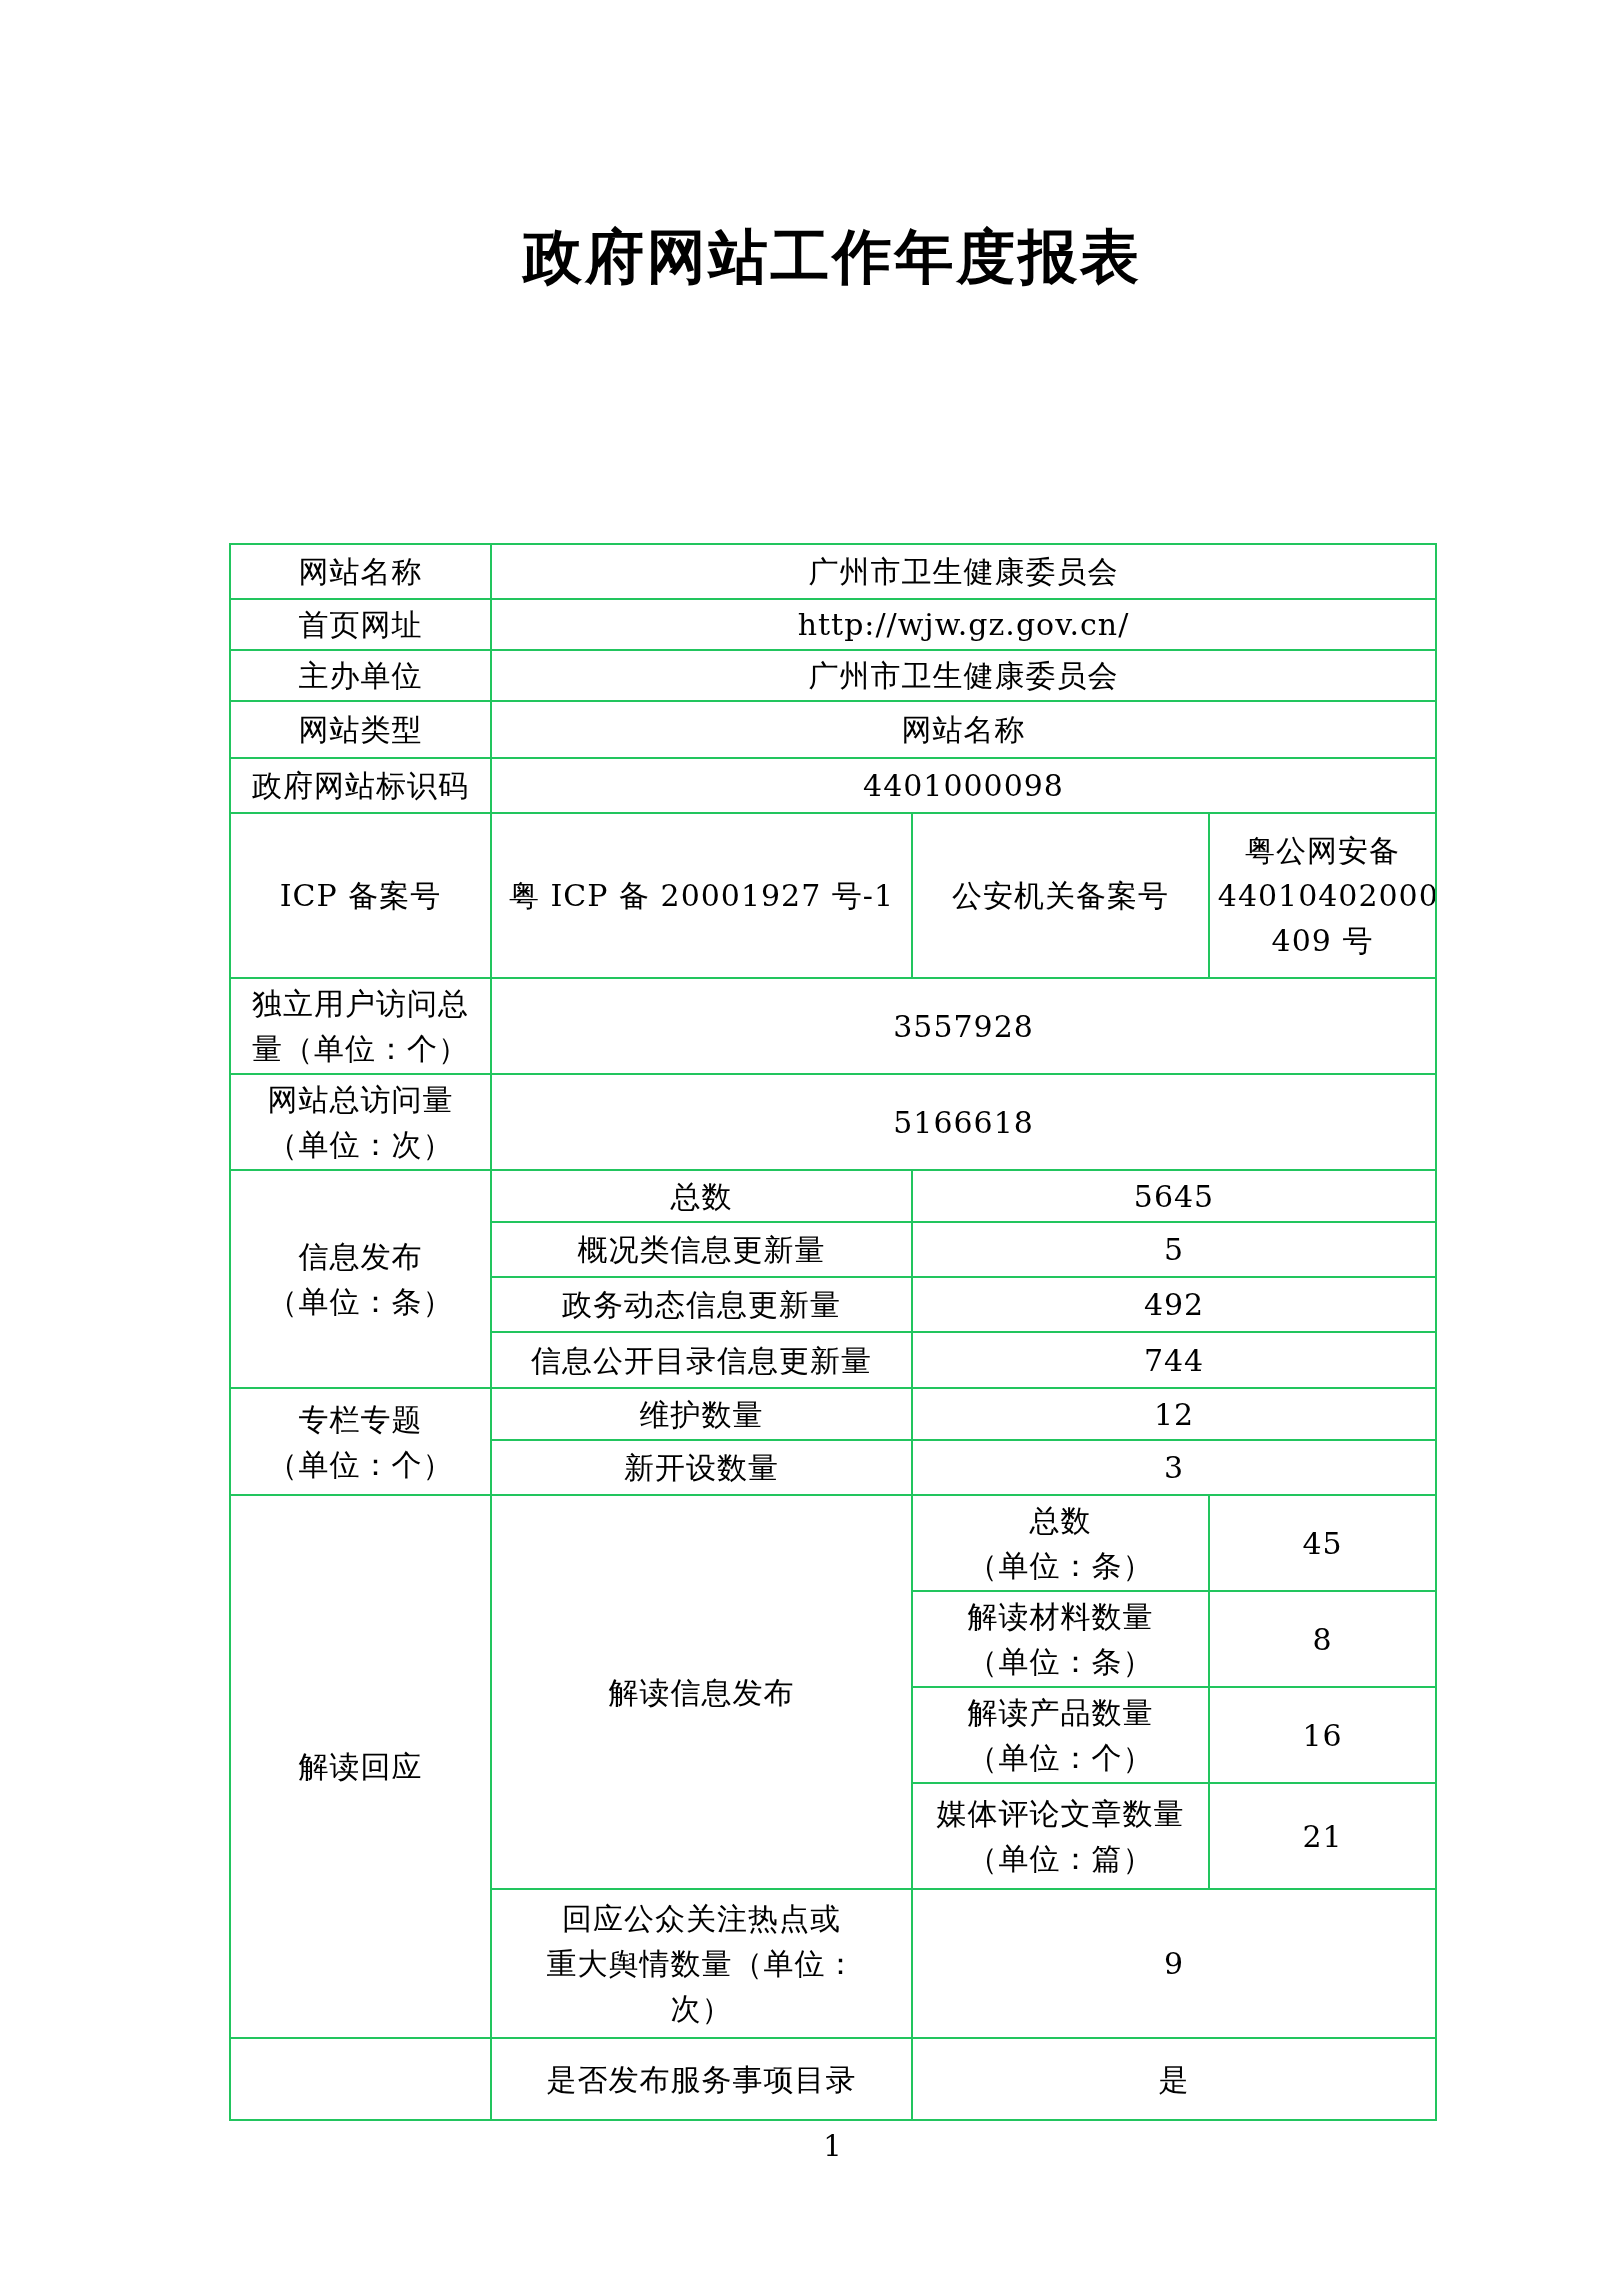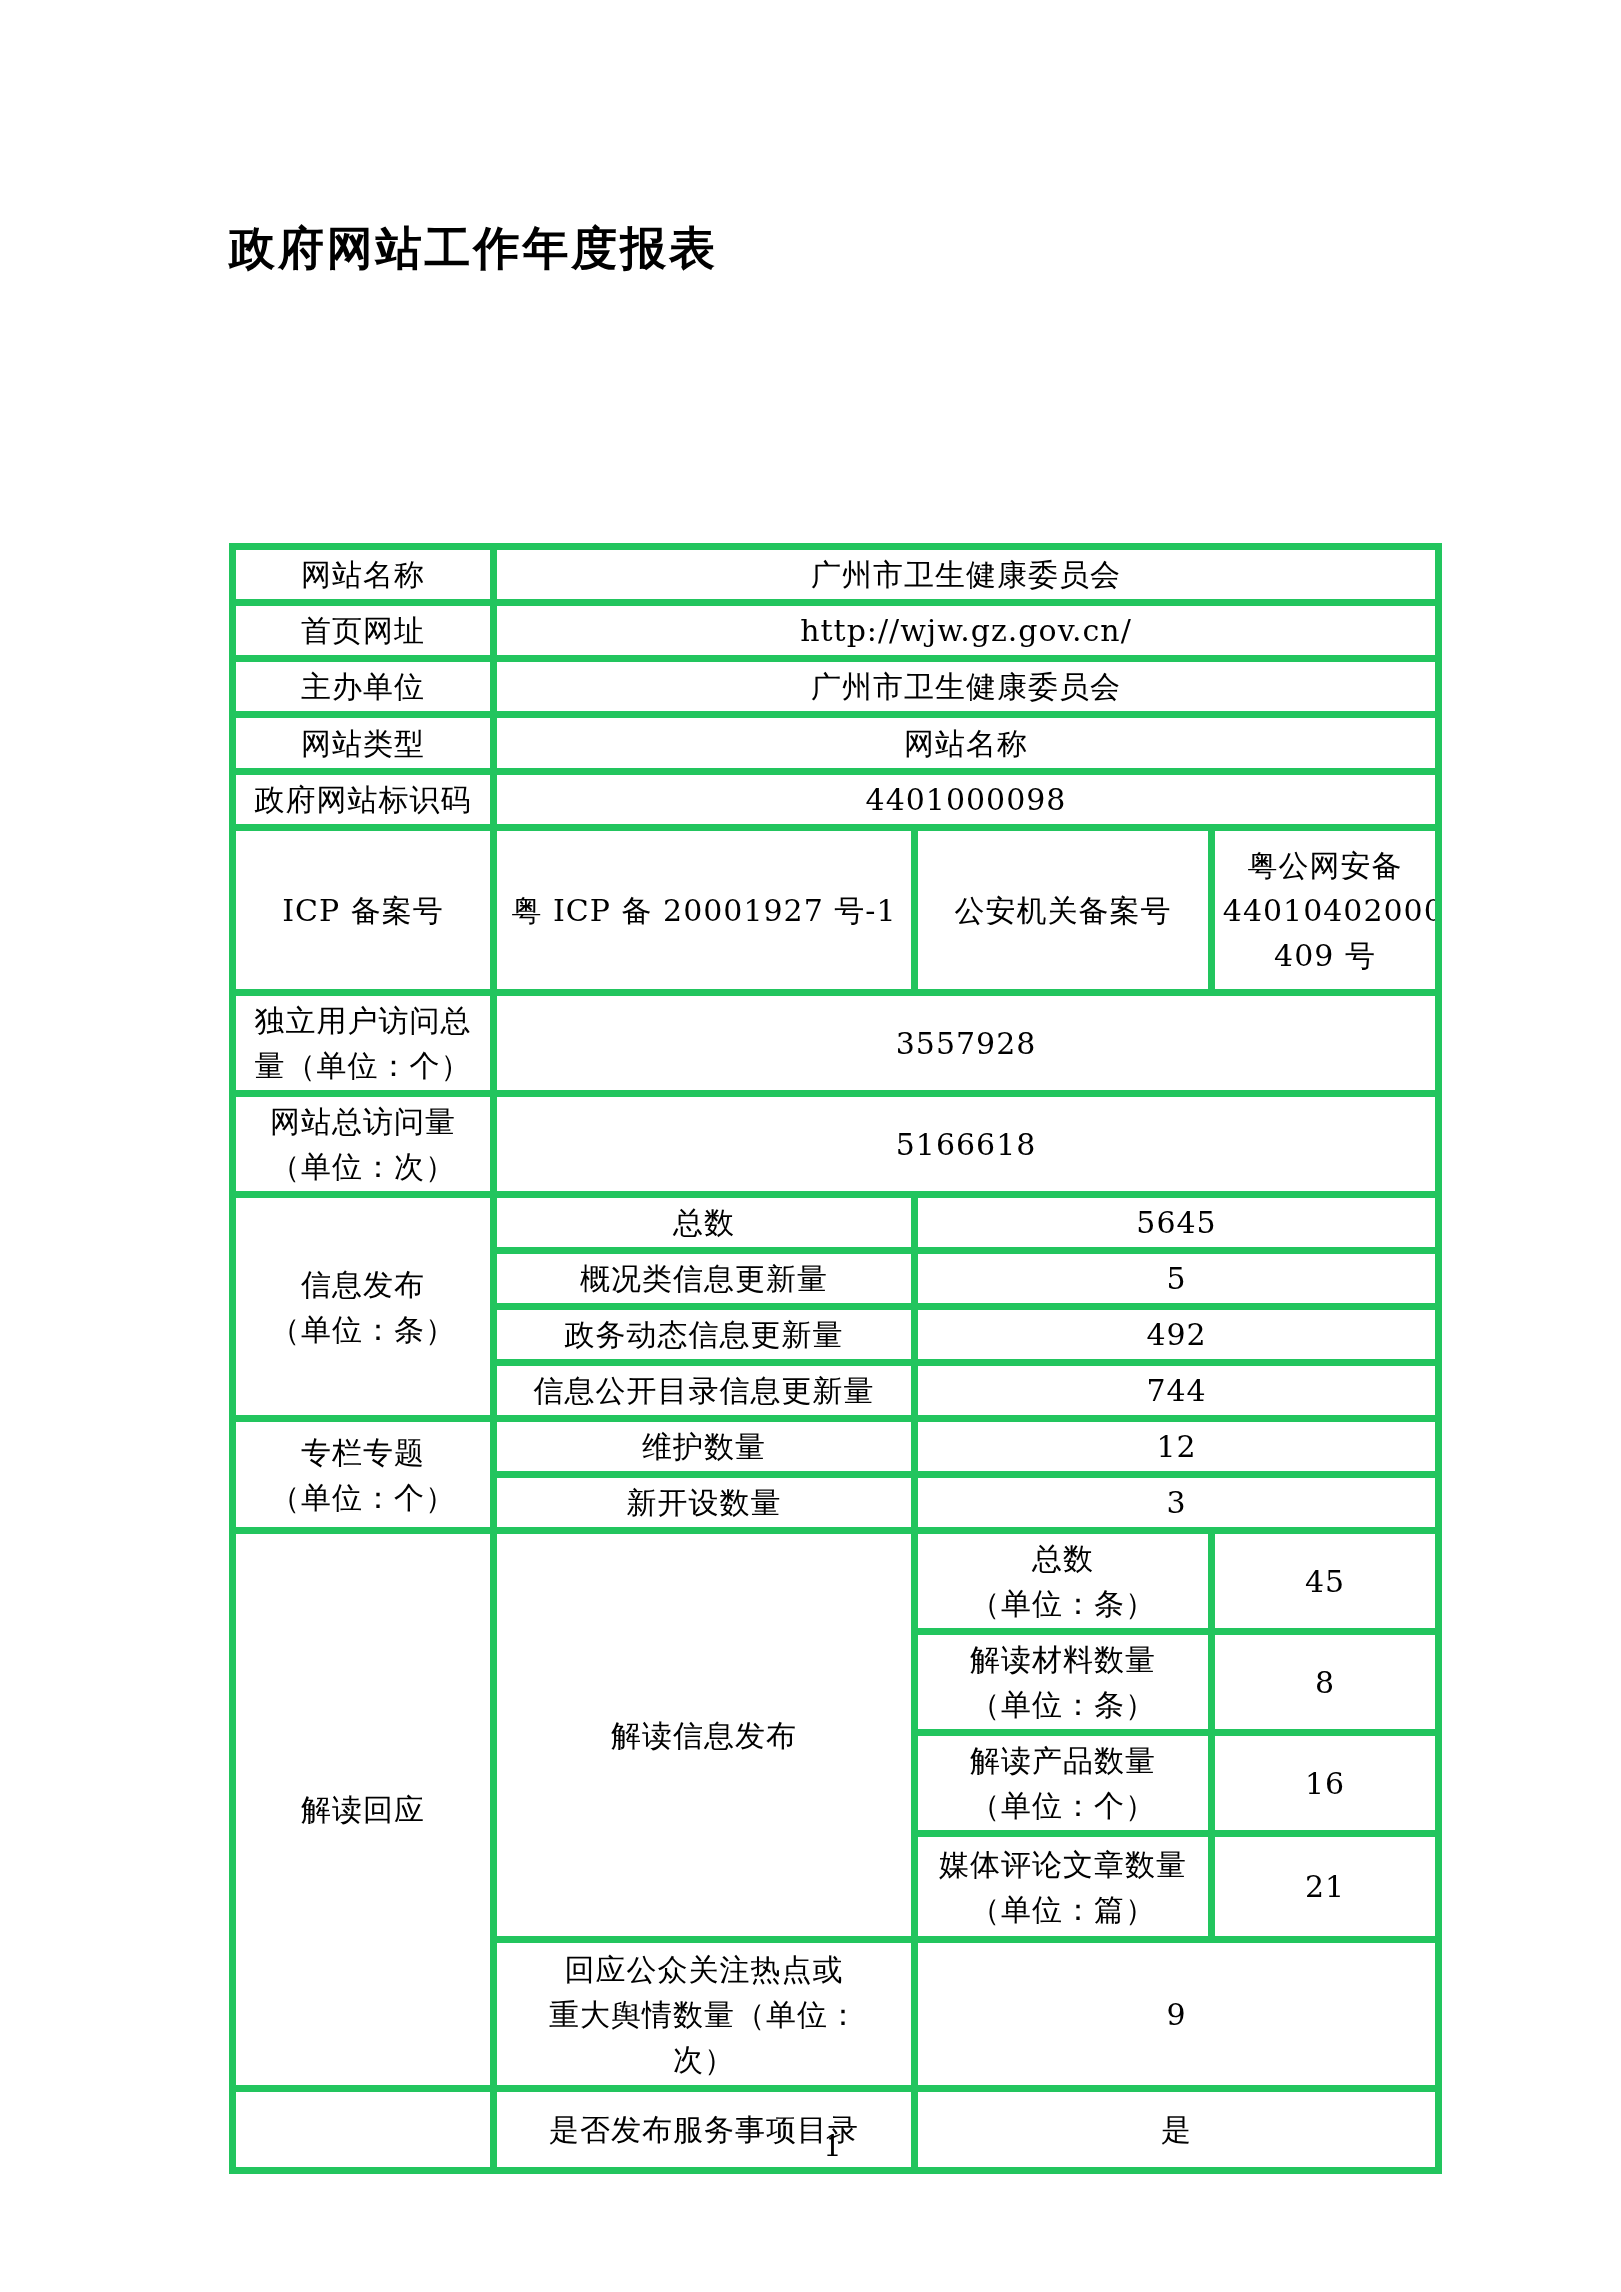--- a/index.html
+++ b/index.html
@@ -10,22 +10,22 @@
     margin: 0 auto;
     background: #ffffff;
     color: #000000;
     font-family: "DejaVu Serif", "Liberation Serif", serif;
   }
   .doc-title {
     position: absolute;
     top: 218px;
     left: 229px;
     width: 1207px;
-    text-align: left;
-    font-size: 46px;
+    text-align: center;
+    font-size: 59px;
     font-weight: bold;
     font-family: "DejaVu Sans", "Liberation Sans", sans-serif;
     letter-spacing: 2.9px;
     white-space: nowrap;
   }
   .doc-subtitle {
     position: absolute;
     top: 365px;
     left: 229px;
     width: 1207px;
@@ -44,21 +44,21 @@
   table.report-table {
     position: absolute;
     top: 543px;
     left: 229px;
     width: 1207px;
     border-collapse: collapse;
     table-layout: fixed;
     border: 2.9px solid #000;
   }
   table.report-table td {
-    border: 7px solid #22c55e;
+    border: 2px solid #22c55e;
     text-align: center;
     vertical-align: middle;
     font-size: 30px;
     line-height: 1.5;
     letter-spacing: 1px;
     white-space: pre-line;
     padding: 2px 7.8px;
     overflow: hidden;
     margin-left: 16px;
   }

